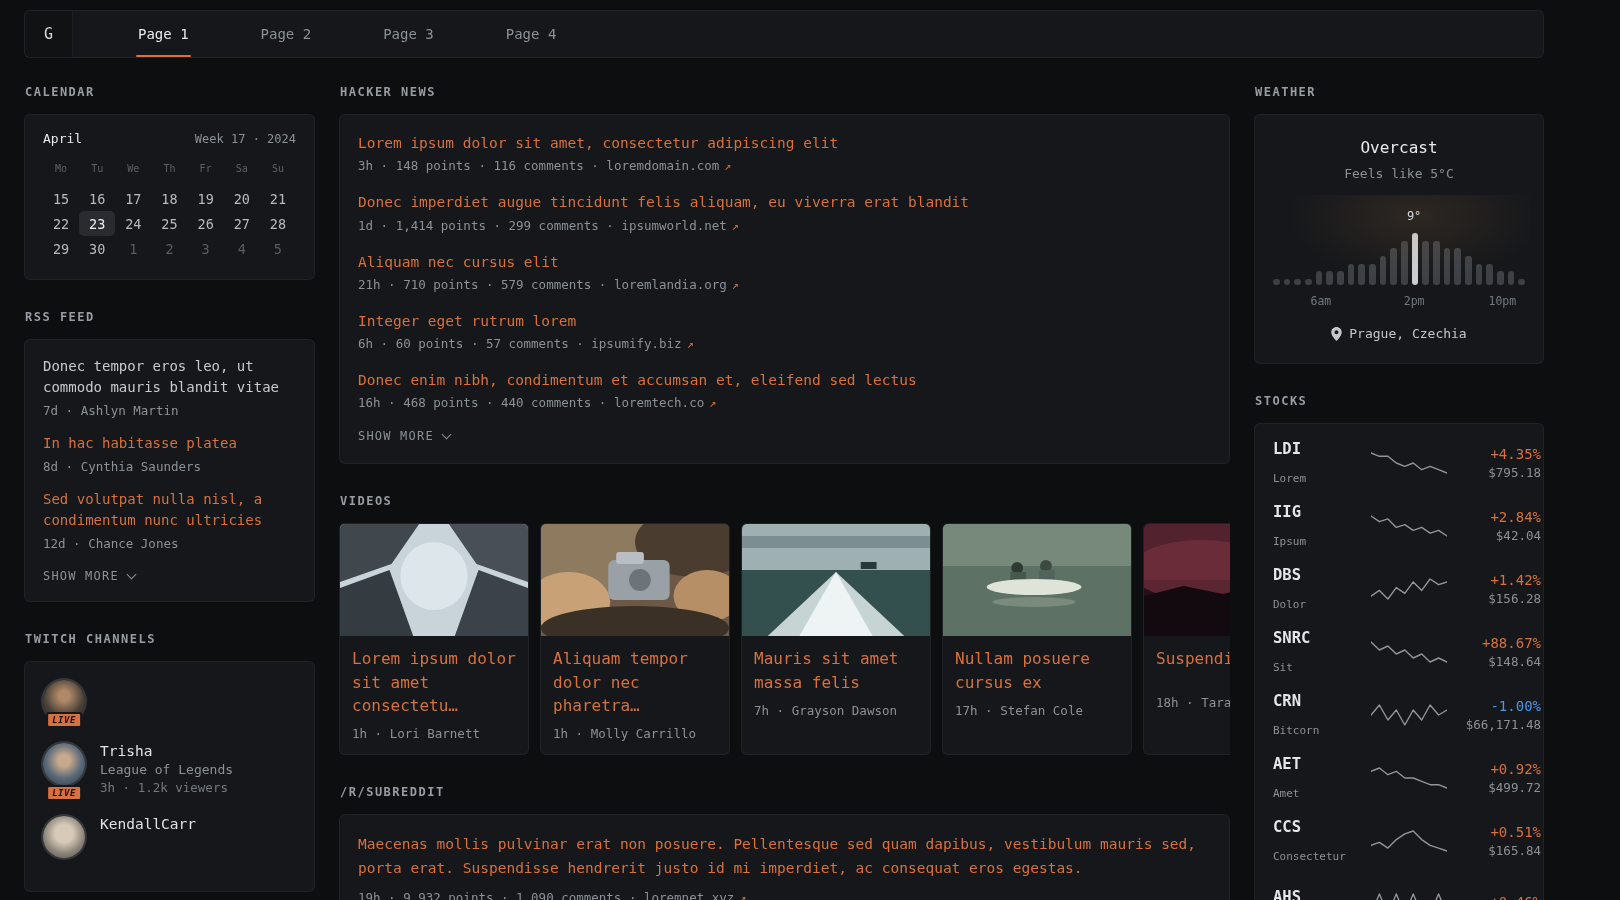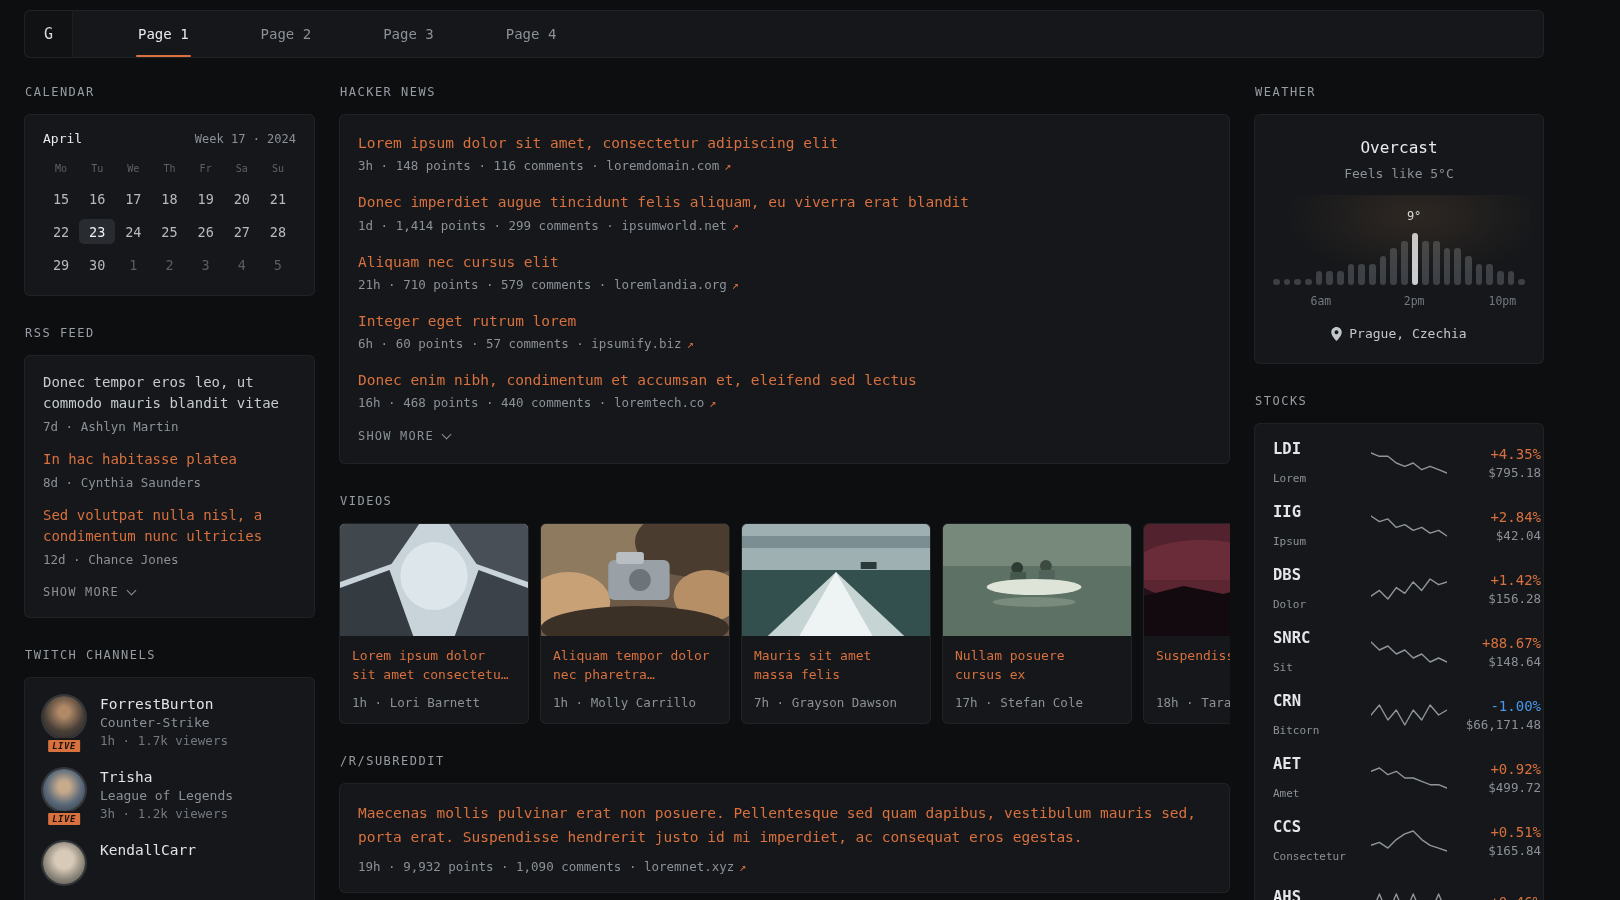--- a/index.html
+++ b/index.html
@@ -40,38 +40,38 @@
   }
   .tab.active { color: var(--bright); }
   .tab.active::after {
     content: ""; position: absolute; left: 3px; right: 3px; bottom: 0;
     height: 2px; background: var(--accent); border-radius: 1px;
   }
 
   
   .columns { display: grid; grid-template-columns: 291px 891px 290px; gap: 24px; margin-top: 27px; align-items: start; }
   section { margin-bottom: 30px; }
-  .sec-title { font-size: 12px; font-weight: 400; letter-spacing: 1.5px; color: #979da3; margin: 0 1px 15px; }
+  .sec-title { font-size: 12px; font-weight: 700; letter-spacing: 1.5px; color: #979da3; margin: 0 1px 15px; }
   .card { background: var(--card); border: 1px solid var(--border); border-radius: 6px; }
 
   .meta { font-size: 12.5px; color: var(--dim); margin-top: 5px; }
   .domain { color: var(--dim); text-decoration: none; }
   .arrow { color: var(--accent); margin-left: 5px; font-size: 12px; }
 
   .show-more { display: flex; align-items: center; gap: 9px; color: var(--dim); font-size: 12px; letter-spacing: 1.2px; cursor: pointer; margin-top: 18px; }
   .chev { width: 7px; height: 7px; border-right: 1.5px solid var(--dim); border-bottom: 1.5px solid var(--dim); transform: rotate(45deg); margin-top: -4px; }
 
   
   .calendar-card { padding: 16px 18px 18px; }
   .cal-head { display: flex; justify-content: space-between; align-items: baseline; }
   .cal-month { font-size: 13px; color: var(--bright); }
   .cal-week { font-size: 12px; color: var(--dim); }
   .cal-grid { display: grid; grid-template-columns: repeat(7, 1fr); text-align: center; }
   .cal-grid.weekdays { margin-top: 17px; font-size: 10px; color: #5c6268; }
-  .cal-grid.days { margin-top: 12px; row-gap: 8px; font-size: 13.5px; color: #b7bbbf; }
+  .cal-grid.days { margin-top: 12px; font-size: 13.5px; color: #b7bbbf; }
   .day { height: 25px; display: flex; align-items: center; justify-content: center; border-radius: 5px; }
   .day.selected { background: #282b2f; color: #edeff0; }
   .day.muted { color: #575d63; }
 
   
   .rss-card { padding: 16px 18px 18px; }
   .rss-item { margin-bottom: 15px; }
   .rss-title { display: block; font-size: 14px; line-height: 1.5; color: var(--accent); text-decoration: none; cursor: pointer; }
   .rss-title.plain { color: #c7cbce; }
 
@@ -94,21 +94,21 @@
 
   
   .hn-card { padding: 18px 18px 20px; }
   .hn-item { margin-bottom: 19px; }
   .hn-title { display: block; font-size: 14.5px; color: var(--accent); text-decoration: none; cursor: pointer; line-height: 1.4; }
 
   
   .videos-row { display: flex; gap: 11px; overflow: hidden; }
   .vcard { width: 190px; flex-shrink: 0; background: var(--card); border: 1px solid var(--border); border-radius: 6px; overflow: hidden; }
   .vthumb { display: block; width: 100%; height: 112px; cursor: pointer; }
-  .vtitle { display: block; padding: 11px 12px 0; font-size: 13px; line-height: 1.45; color: var(--accent); text-decoration: none; cursor: pointer; min-height: 50px; }
+  .vtitle { display: block; padding: 11px 12px 0; font-size: 16px; line-height: 1.45; color: var(--accent); text-decoration: none; cursor: pointer; min-height: 50px; }
   .vmeta { padding: 9px 12px 13px; font-size: 12.5px; color: var(--dim); }
 
   
   .sub-card { padding: 18px; }
   .sub-title { display: block; font-size: 14.5px; line-height: 1.65; color: var(--accent); text-decoration: none; cursor: pointer; }
   .sub-card .meta { margin-top: 9px; }
 
   
   .weather-card { padding: 18px 18px 22px; text-align: center; }
   .w-cond { font-size: 16px; color: var(--bright); margin-top: 5px; }
@@ -221,25 +221,20 @@
       </section>
 
       <section>
         <h2 class="sec-title">TWITCH CHANNELS</h2>
         <div class="card twitch-card">
 
           <div class="channel">
             <div class="avatar-wrap">
               <div class="avatar av-1"></div>
               <span class="live hide-if-empty">LIVE</span>
-            </div>
-            <div>
-              <div class="ch-name">ForrestBurton</div>
-              <div class="ch-game">Counter-Strike</div>
-              <div class="ch-meta">1h · 1.7k viewers</div>
             </div>
           </div>
 
           <div class="channel">
             <div class="avatar-wrap">
               <div class="avatar av-2"></div>
               <span class="live hide-if-empty">LIVE</span>
             </div>
             <div>
               <div class="ch-name">Trisha</div>

